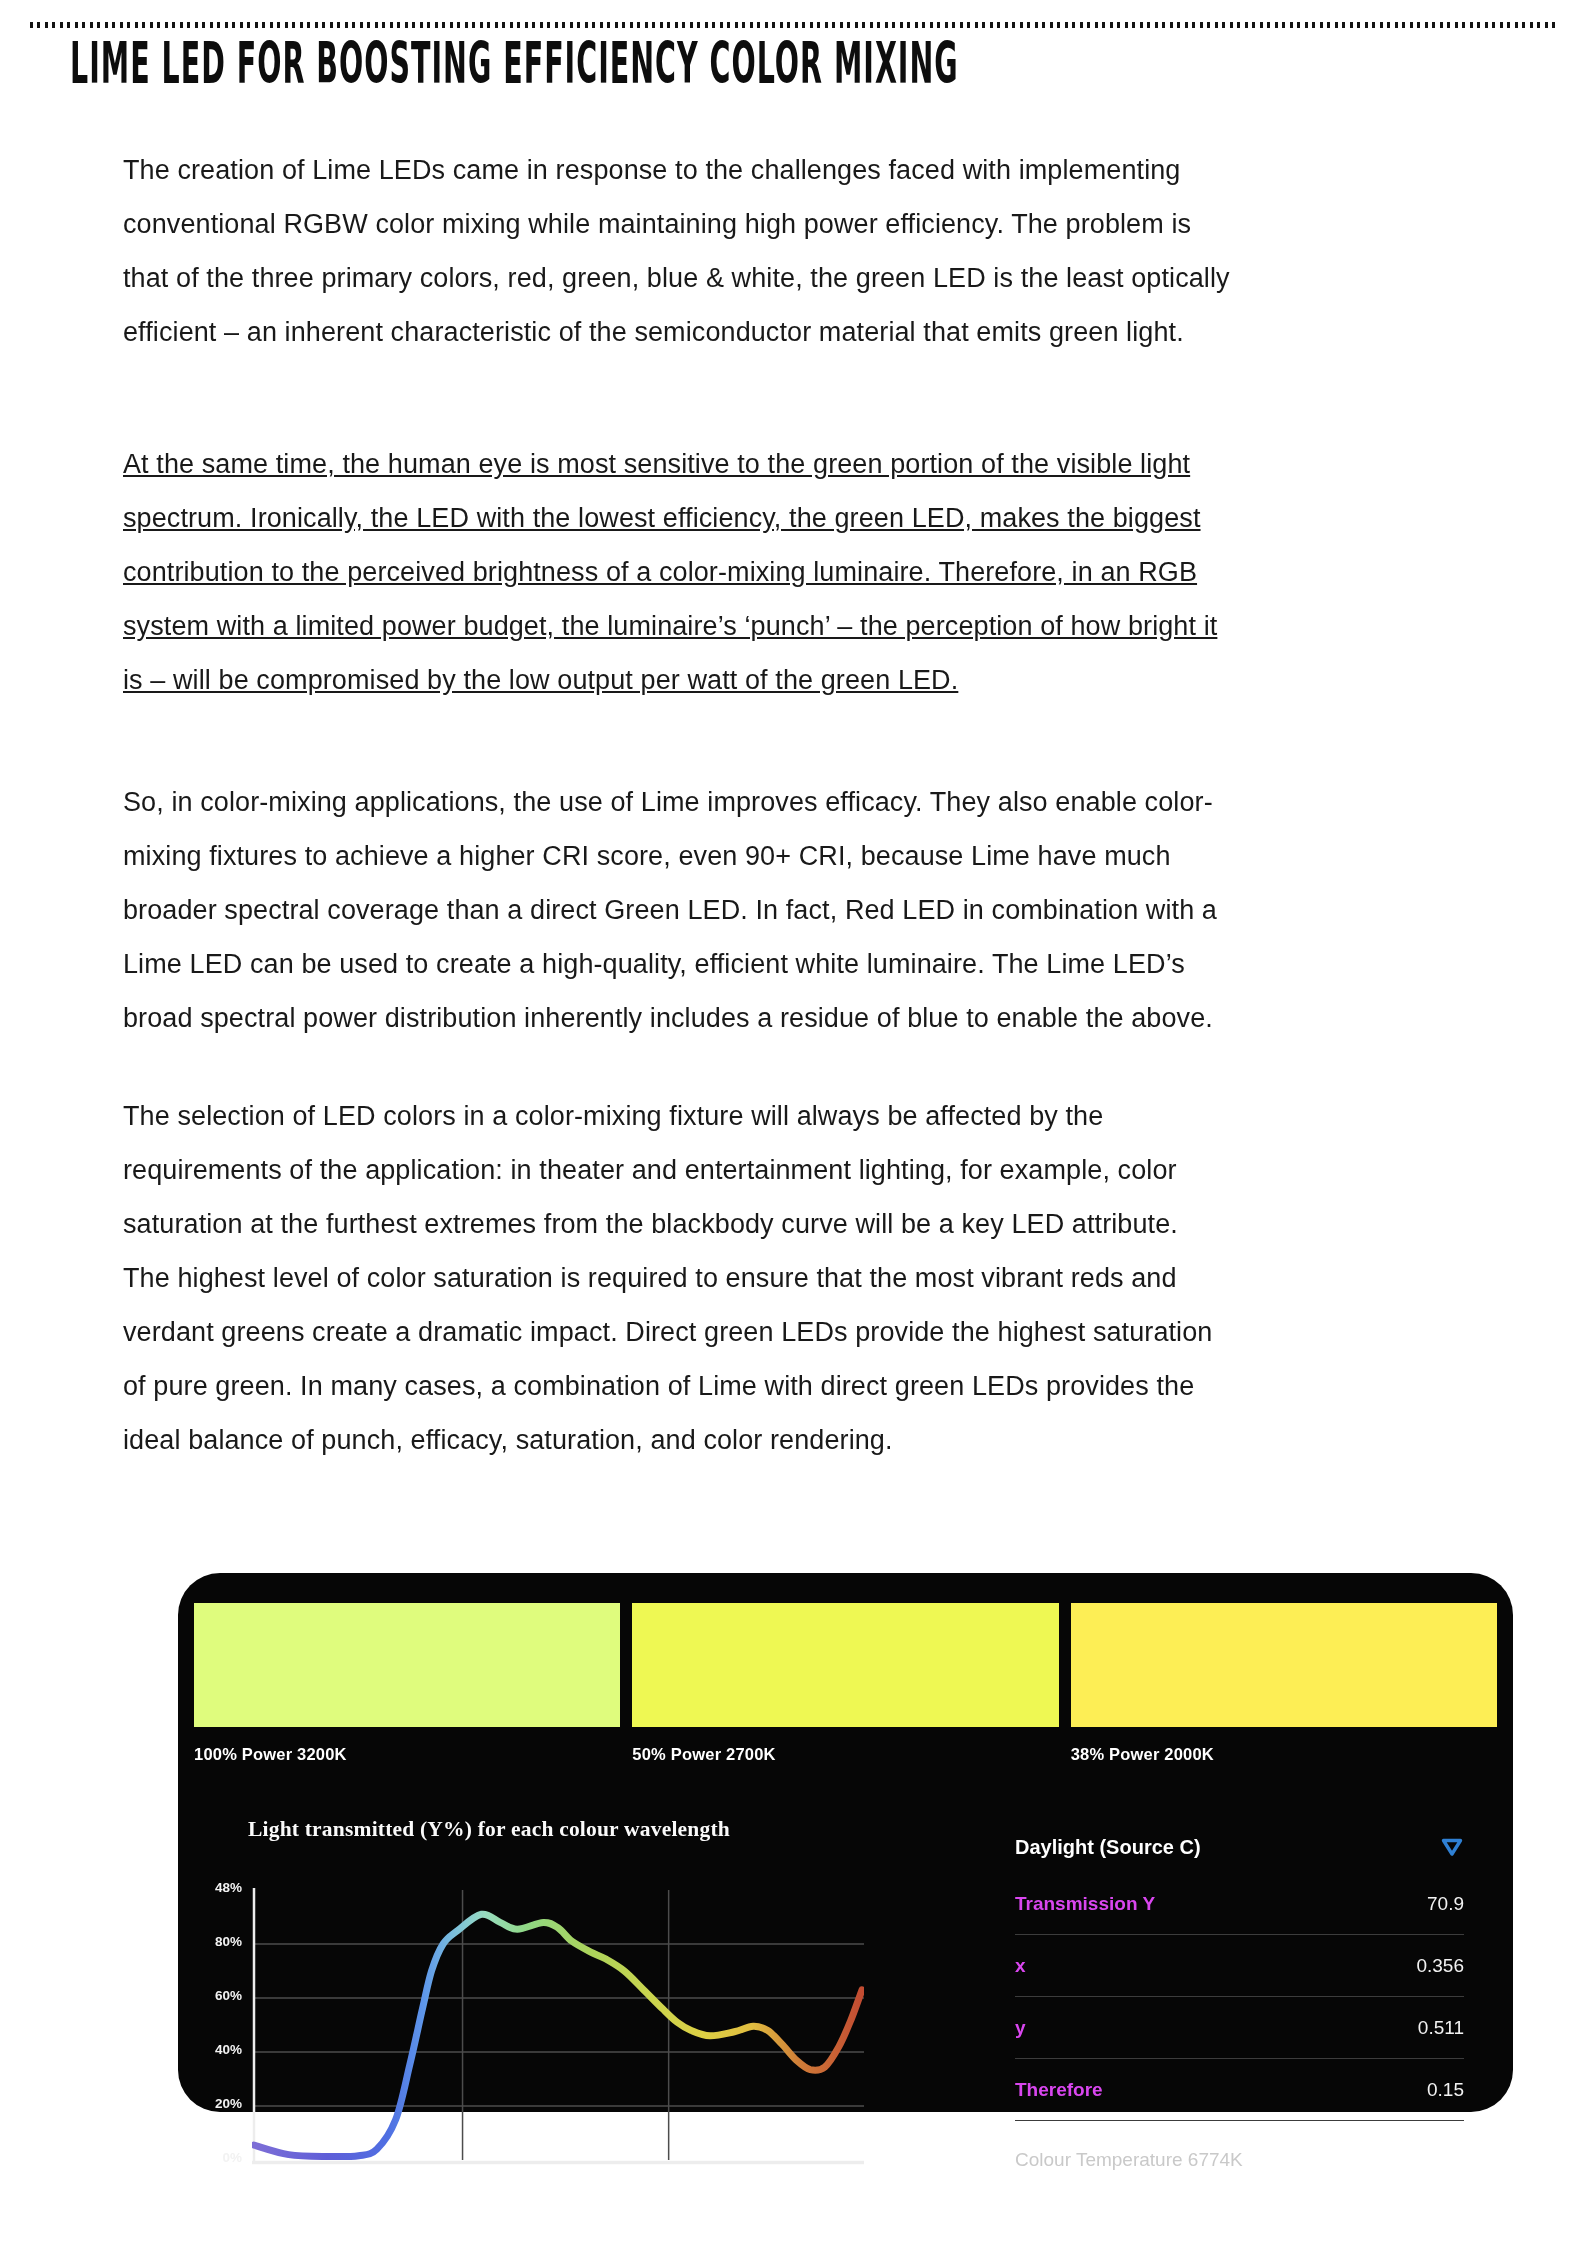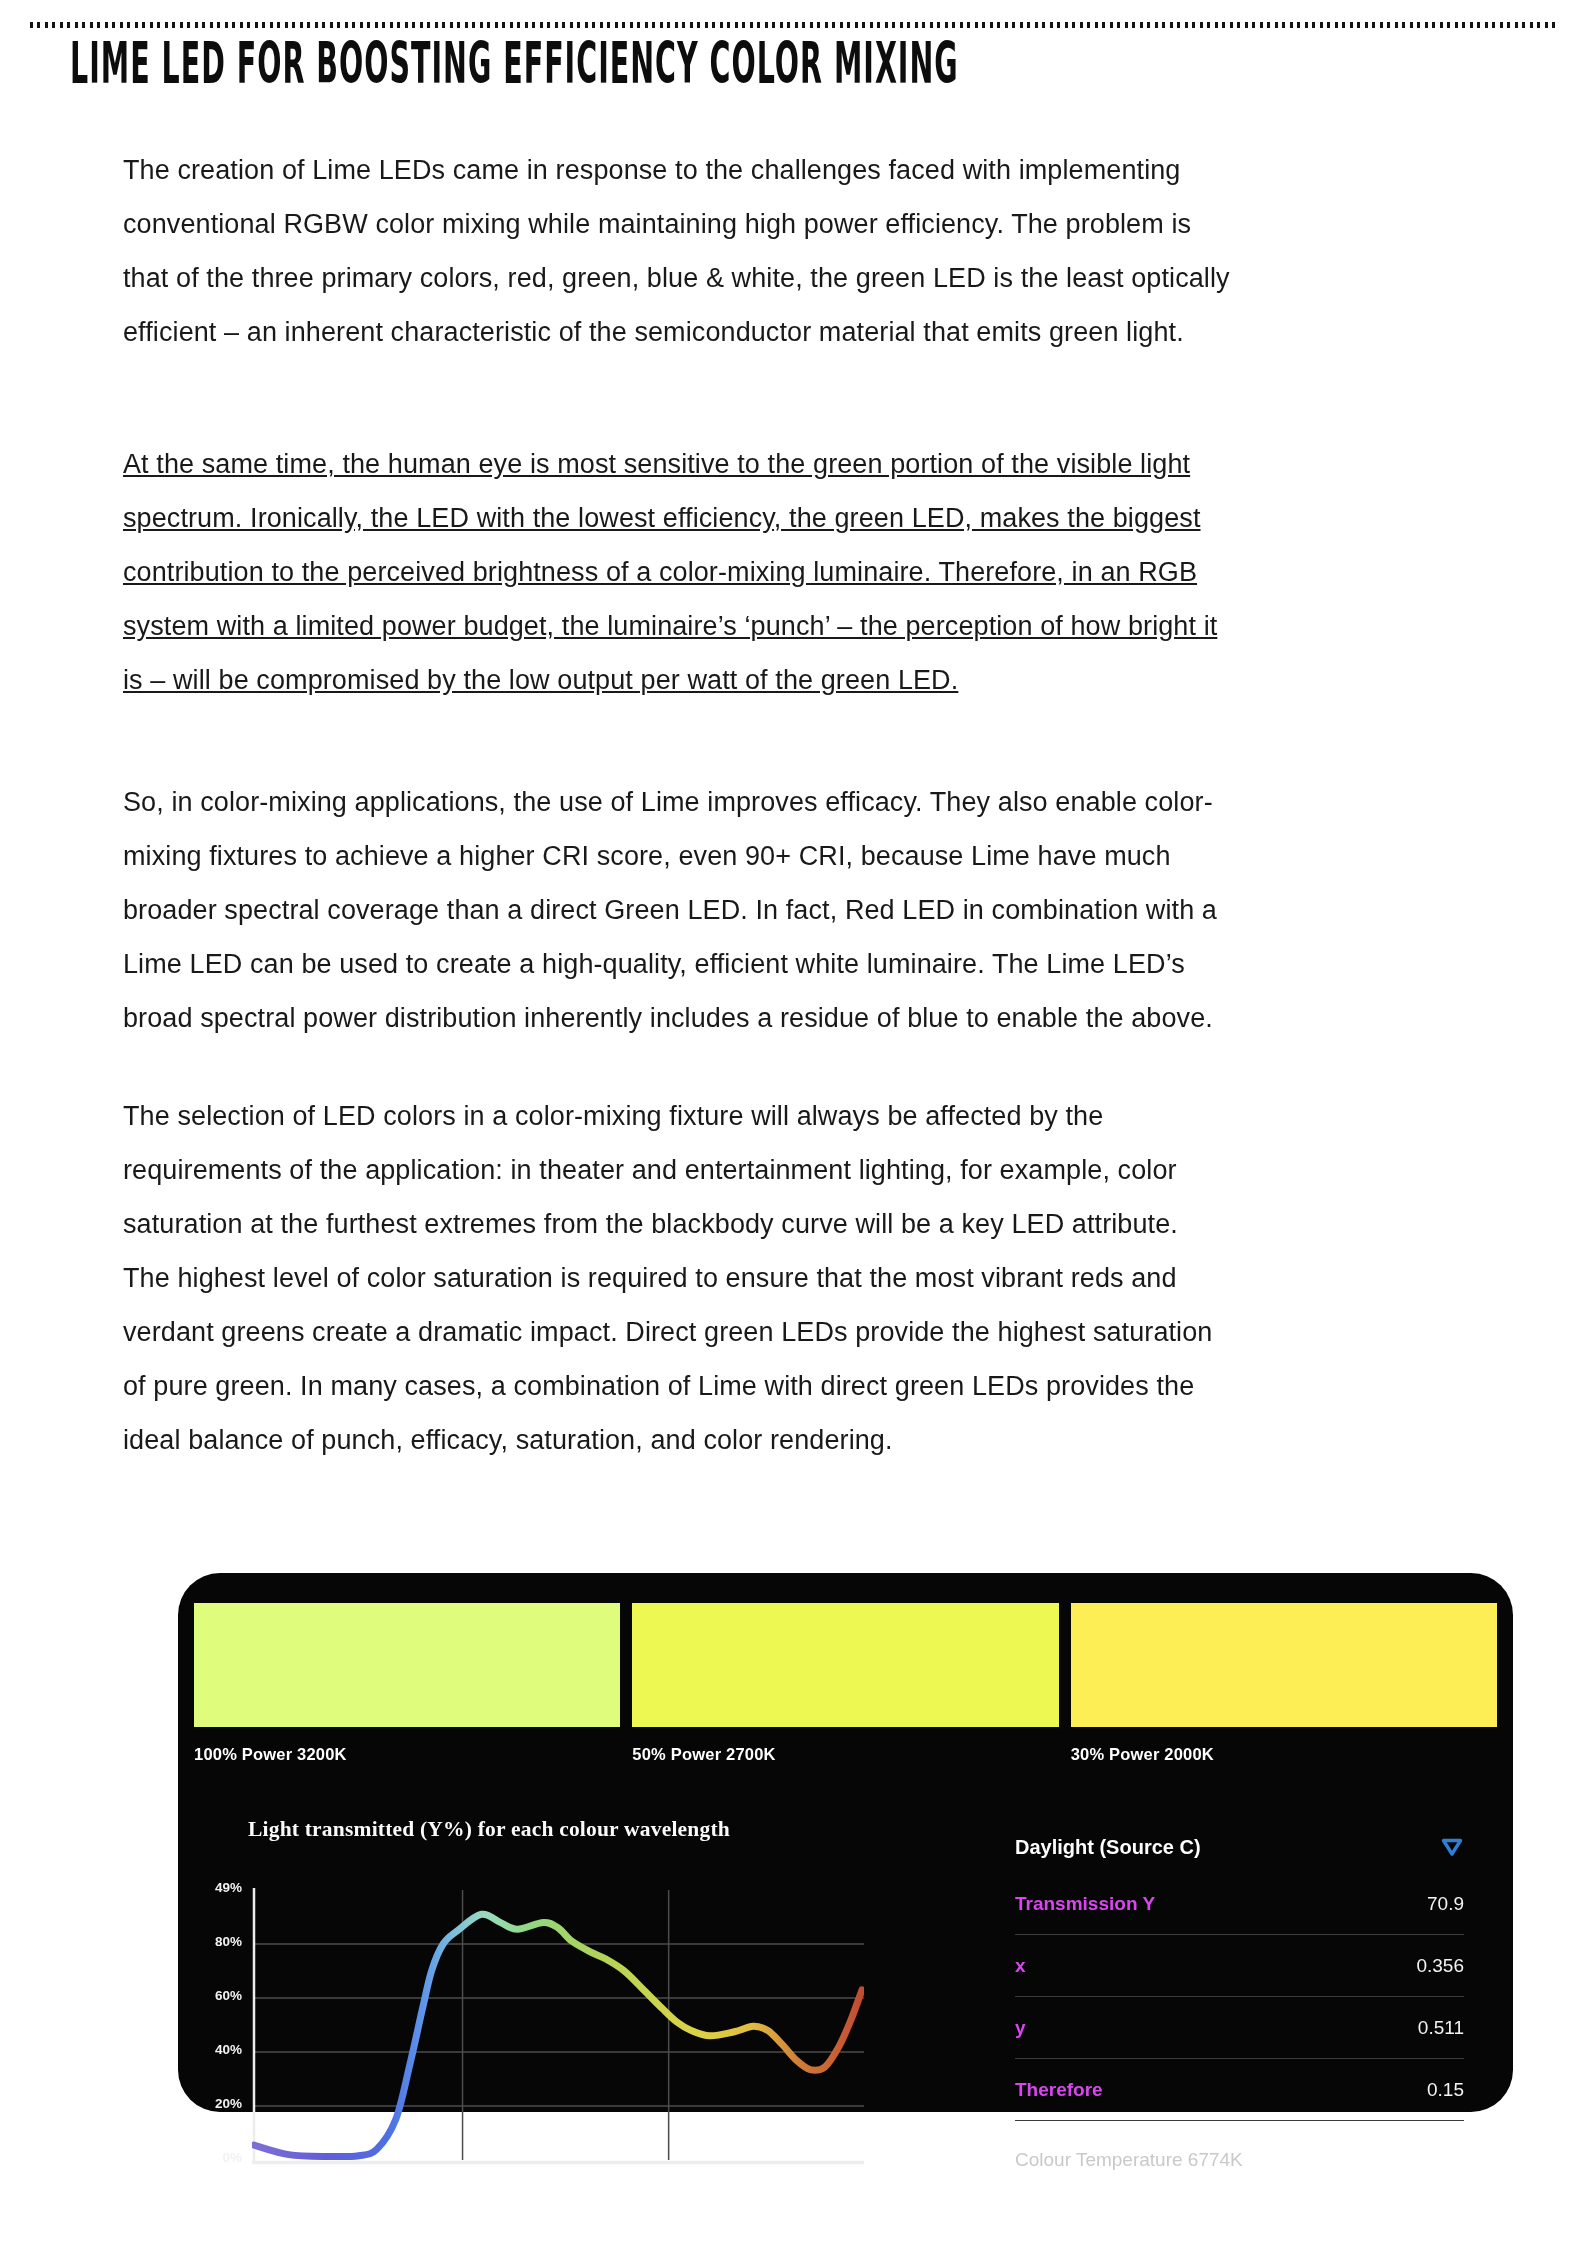--- a/index.html
+++ b/index.html
@@ -78,28 +78,28 @@
       <div class="swatch-col">
         <div class="swatch" style="background: rgb(223, 252, 125);"></div>
         <div class="swatch-label">100% Power 3200K</div>
       </div>
       <div class="swatch-col">
         <div class="swatch" style="background: rgb(238, 248, 83);"></div>
         <div class="swatch-label">50% Power 2700K</div>
       </div>
       <div class="swatch-col">
         <div class="swatch" style="background: rgb(253, 238, 85);"></div>
-        <div class="swatch-label">30% Power 2000K</div>
+        <div class="swatch-label">38% Power 2000K</div>
       </div>
     </div>
 
     <h2 class="chart-title">Light transmitted (Y%) for each colour wavelength</h2>
 
     <div class="yticks">
-      <span>49%</span>
+      <span>48%</span>
       <span>80%</span>
       <span>60%</span>
       <span>40%</span>
       <span>20%</span>
       <span>0%</span>
     </div>
 
     <div class="plot" id="plot">
         <svg width="612" height="278" viewBox="0 0 612 278">
           <defs>

